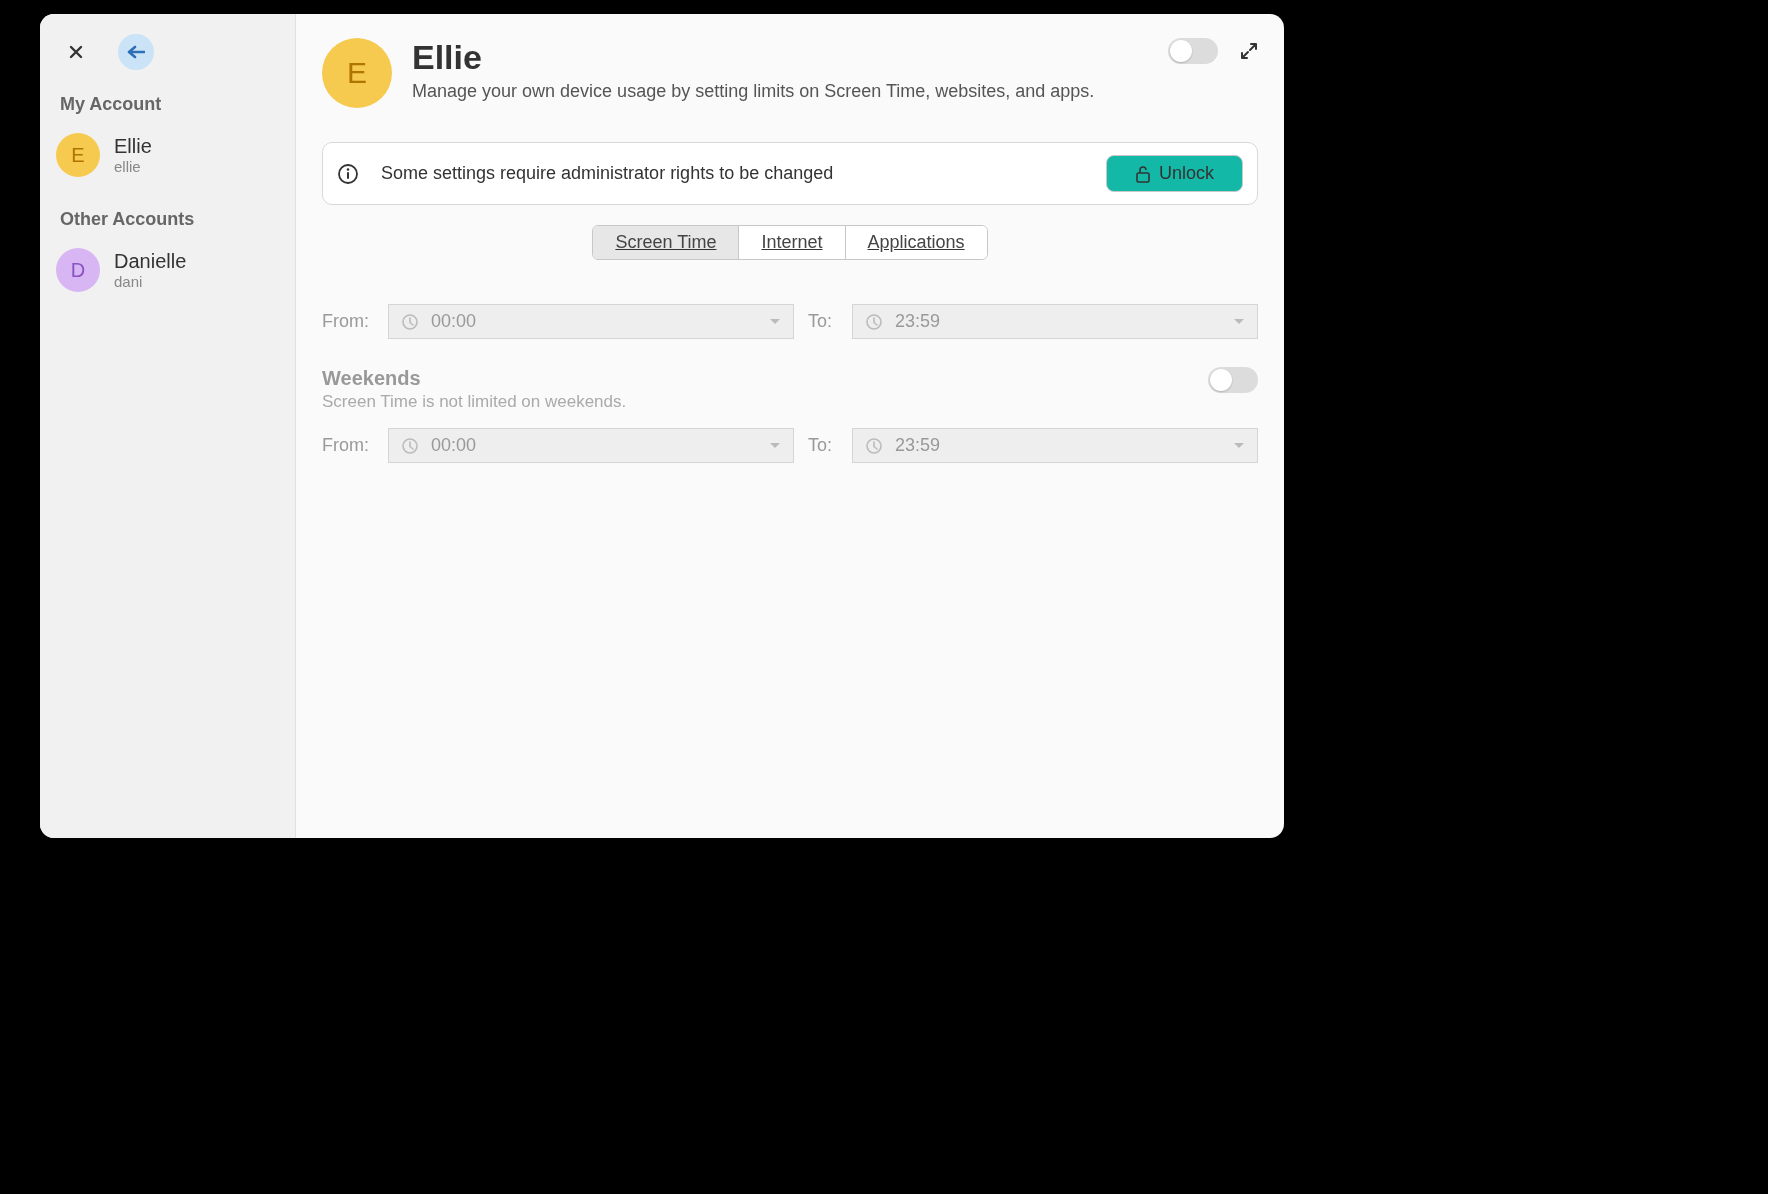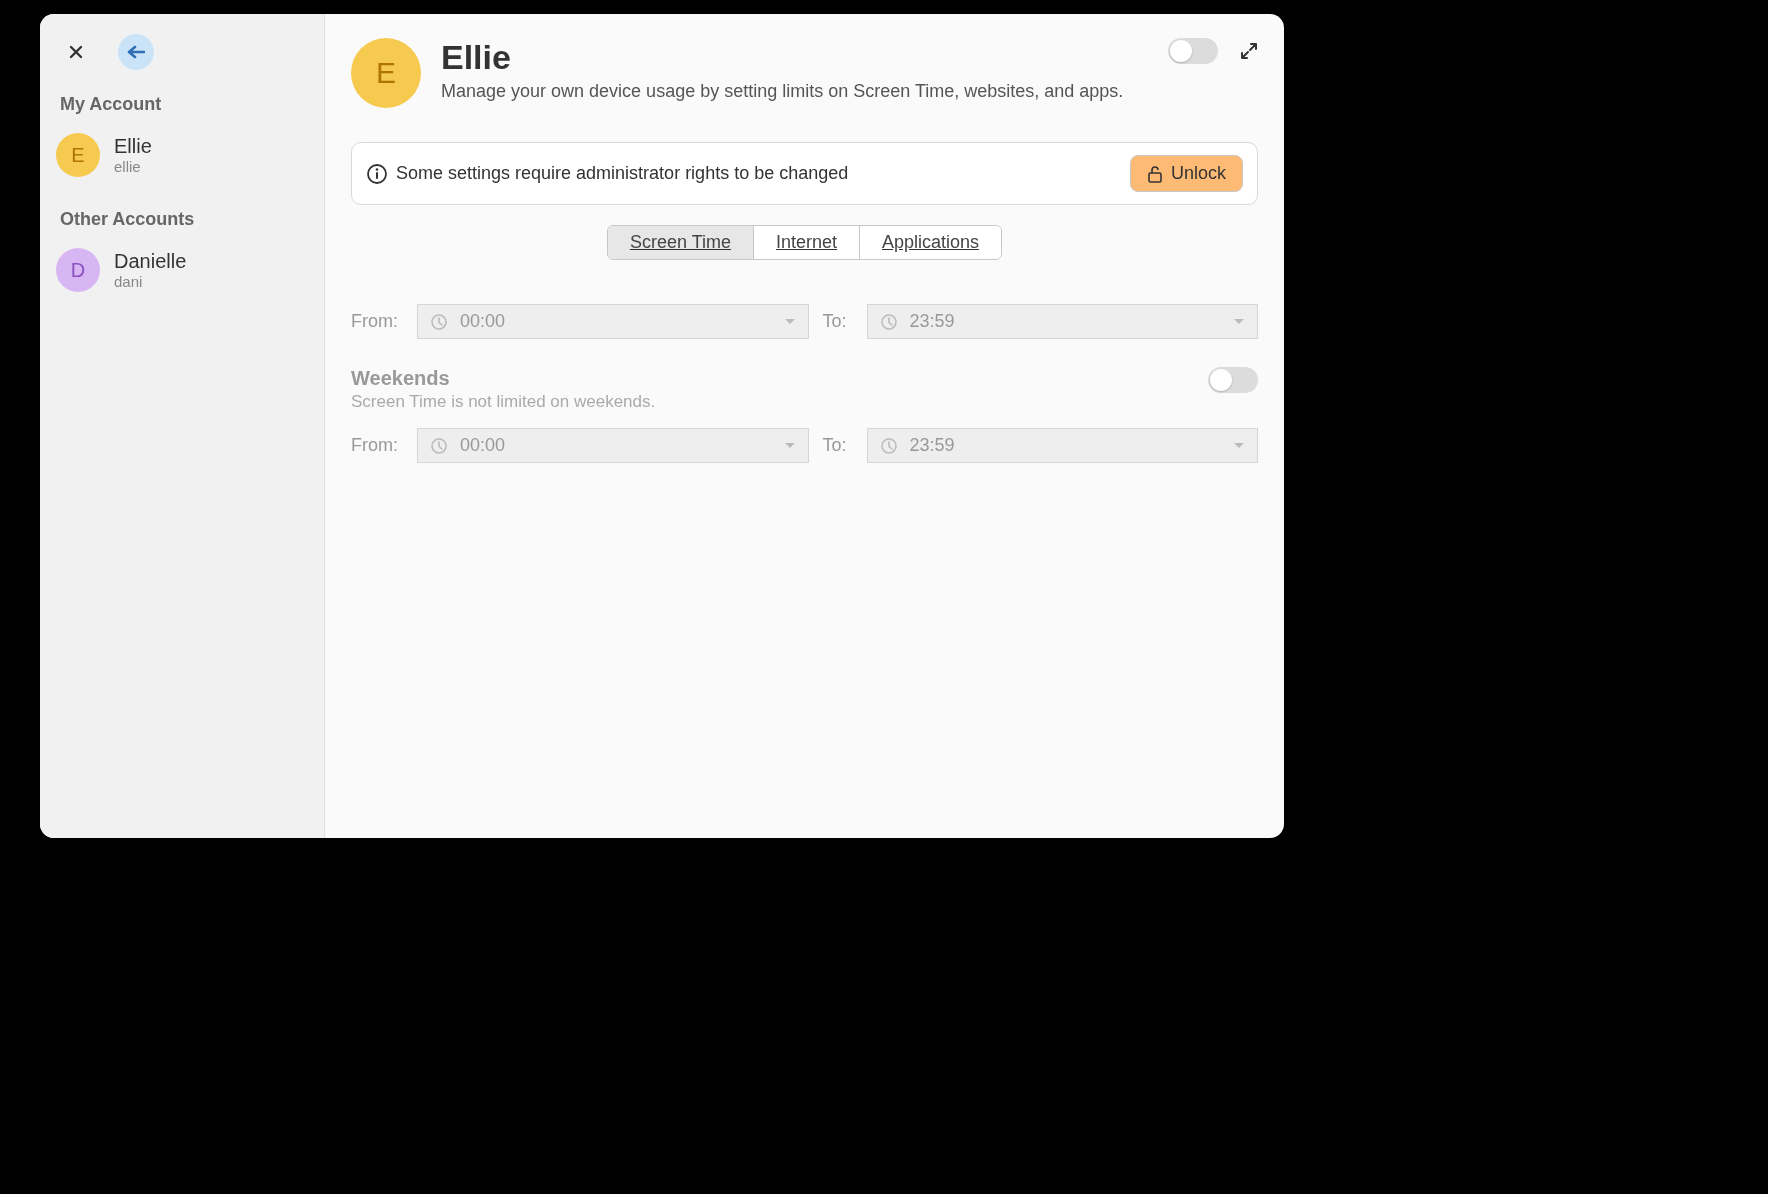--- a/index.html
+++ b/index.html
@@ -18,21 +18,21 @@
     background: #fafafa;
     width: 1244px;
     height: 824px;
     margin: 14px 0 0 40px;
     border-radius: 14px;
     display: flex;
     overflow: hidden;
     box-shadow: 0 0 0 1px rgba(0,0,0,.08);
   }
   .sidebar {
-    width: 285px;
+    width: 256px;
     background: #f1f1f1;
     border-right: 1px solid #e0e0e0;
     padding: 16px 12px;
     display: flex;
     flex-direction: column;
     gap: 4px;
   }
   .sidebar-top {
     display: flex;
     align-items: center;
@@ -120,31 +120,31 @@
   .maximize-icon { cursor: pointer; color: #444; }
 
   .admin-banner {
     margin-top: 34px;
     background: #fff;
     border: 1px solid #d8d8d8;
     border-radius: 10px;
     padding: 12px 14px;
     display: flex;
     align-items: center;
-    gap: 8px;
+    gap: 22px;
   }
   .admin-banner .msg { flex: 1; font-size: 18px; color: #333; }
   .unlock-btn {
     display: flex;
     align-items: center;
     gap: 8px;
-    background: #fdba74;
+    background: #14b8a6;
     border: 1px solid #c8c8c8;
     border-radius: 8px;
-    padding: 7px 16px;
+    padding: 7px 28px;
     font-size: 18px;
     cursor: pointer;
     color: #333;
   }
 
   .tabs {
     margin: 20px auto 0 auto;
     display: flex;
     border: 1px solid #c7c7c7;
     border-radius: 6px;

